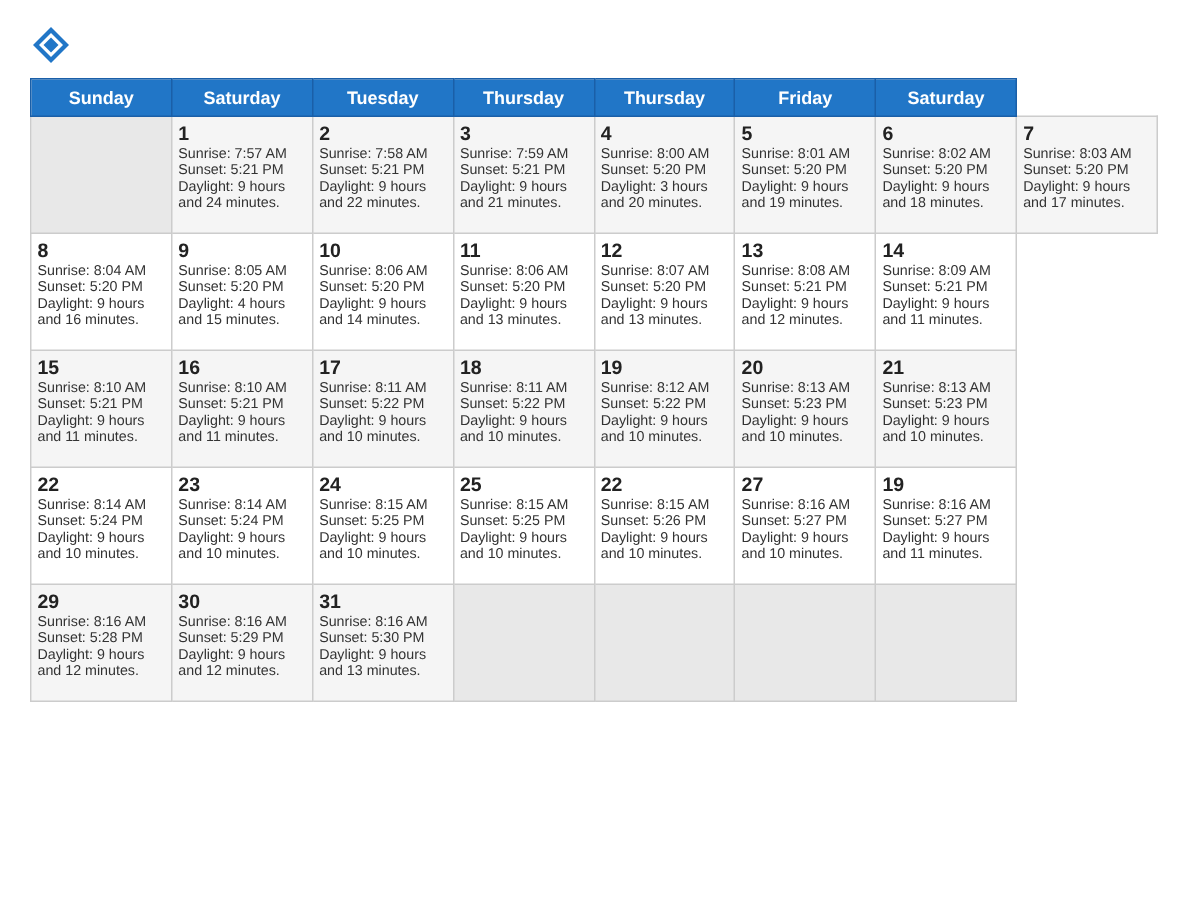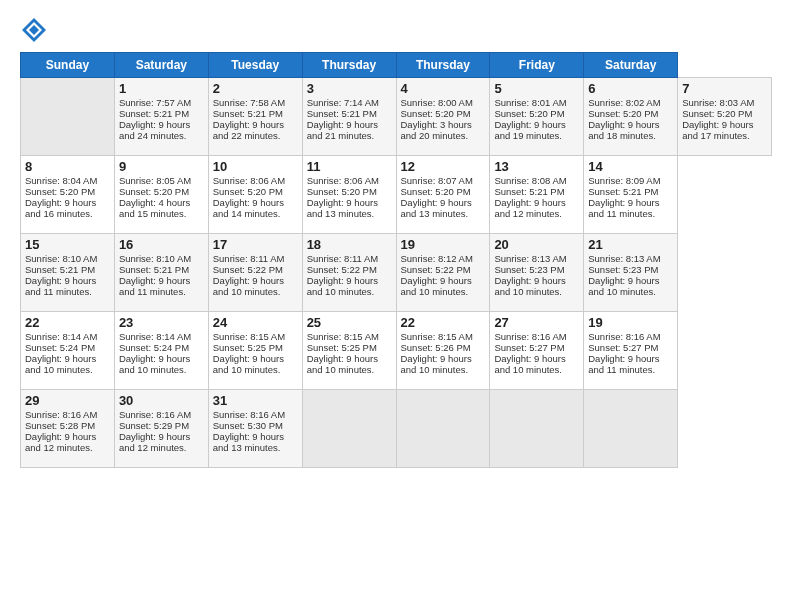--- a/index.html
+++ b/index.html
@@ -132,21 +132,21 @@
         <span>Daylight: 9 hours and 24 minutes.</span>
       </td>
           <td>
         <span class="day-num">2</span>
         <span>Sunrise: 7:58 AM</span><br>
         <span>Sunset: 5:21 PM</span><br>
         <span>Daylight: 9 hours and 22 minutes.</span>
       </td>
           <td>
         <span class="day-num">3</span>
-        <span>Sunrise: 7:14 AM</span><br>
+        <span>Sunrise: 7:59 AM</span><br>
         <span>Sunset: 5:21 PM</span><br>
         <span>Daylight: 9 hours and 21 minutes.</span>
       </td>
           <td>
         <span class="day-num">4</span>
         <span>Sunrise: 8:00 AM</span><br>
         <span>Sunset: 5:20 PM</span><br>
         <span>Daylight: 3 hours and 20 minutes.</span>
       </td>
           <td>

